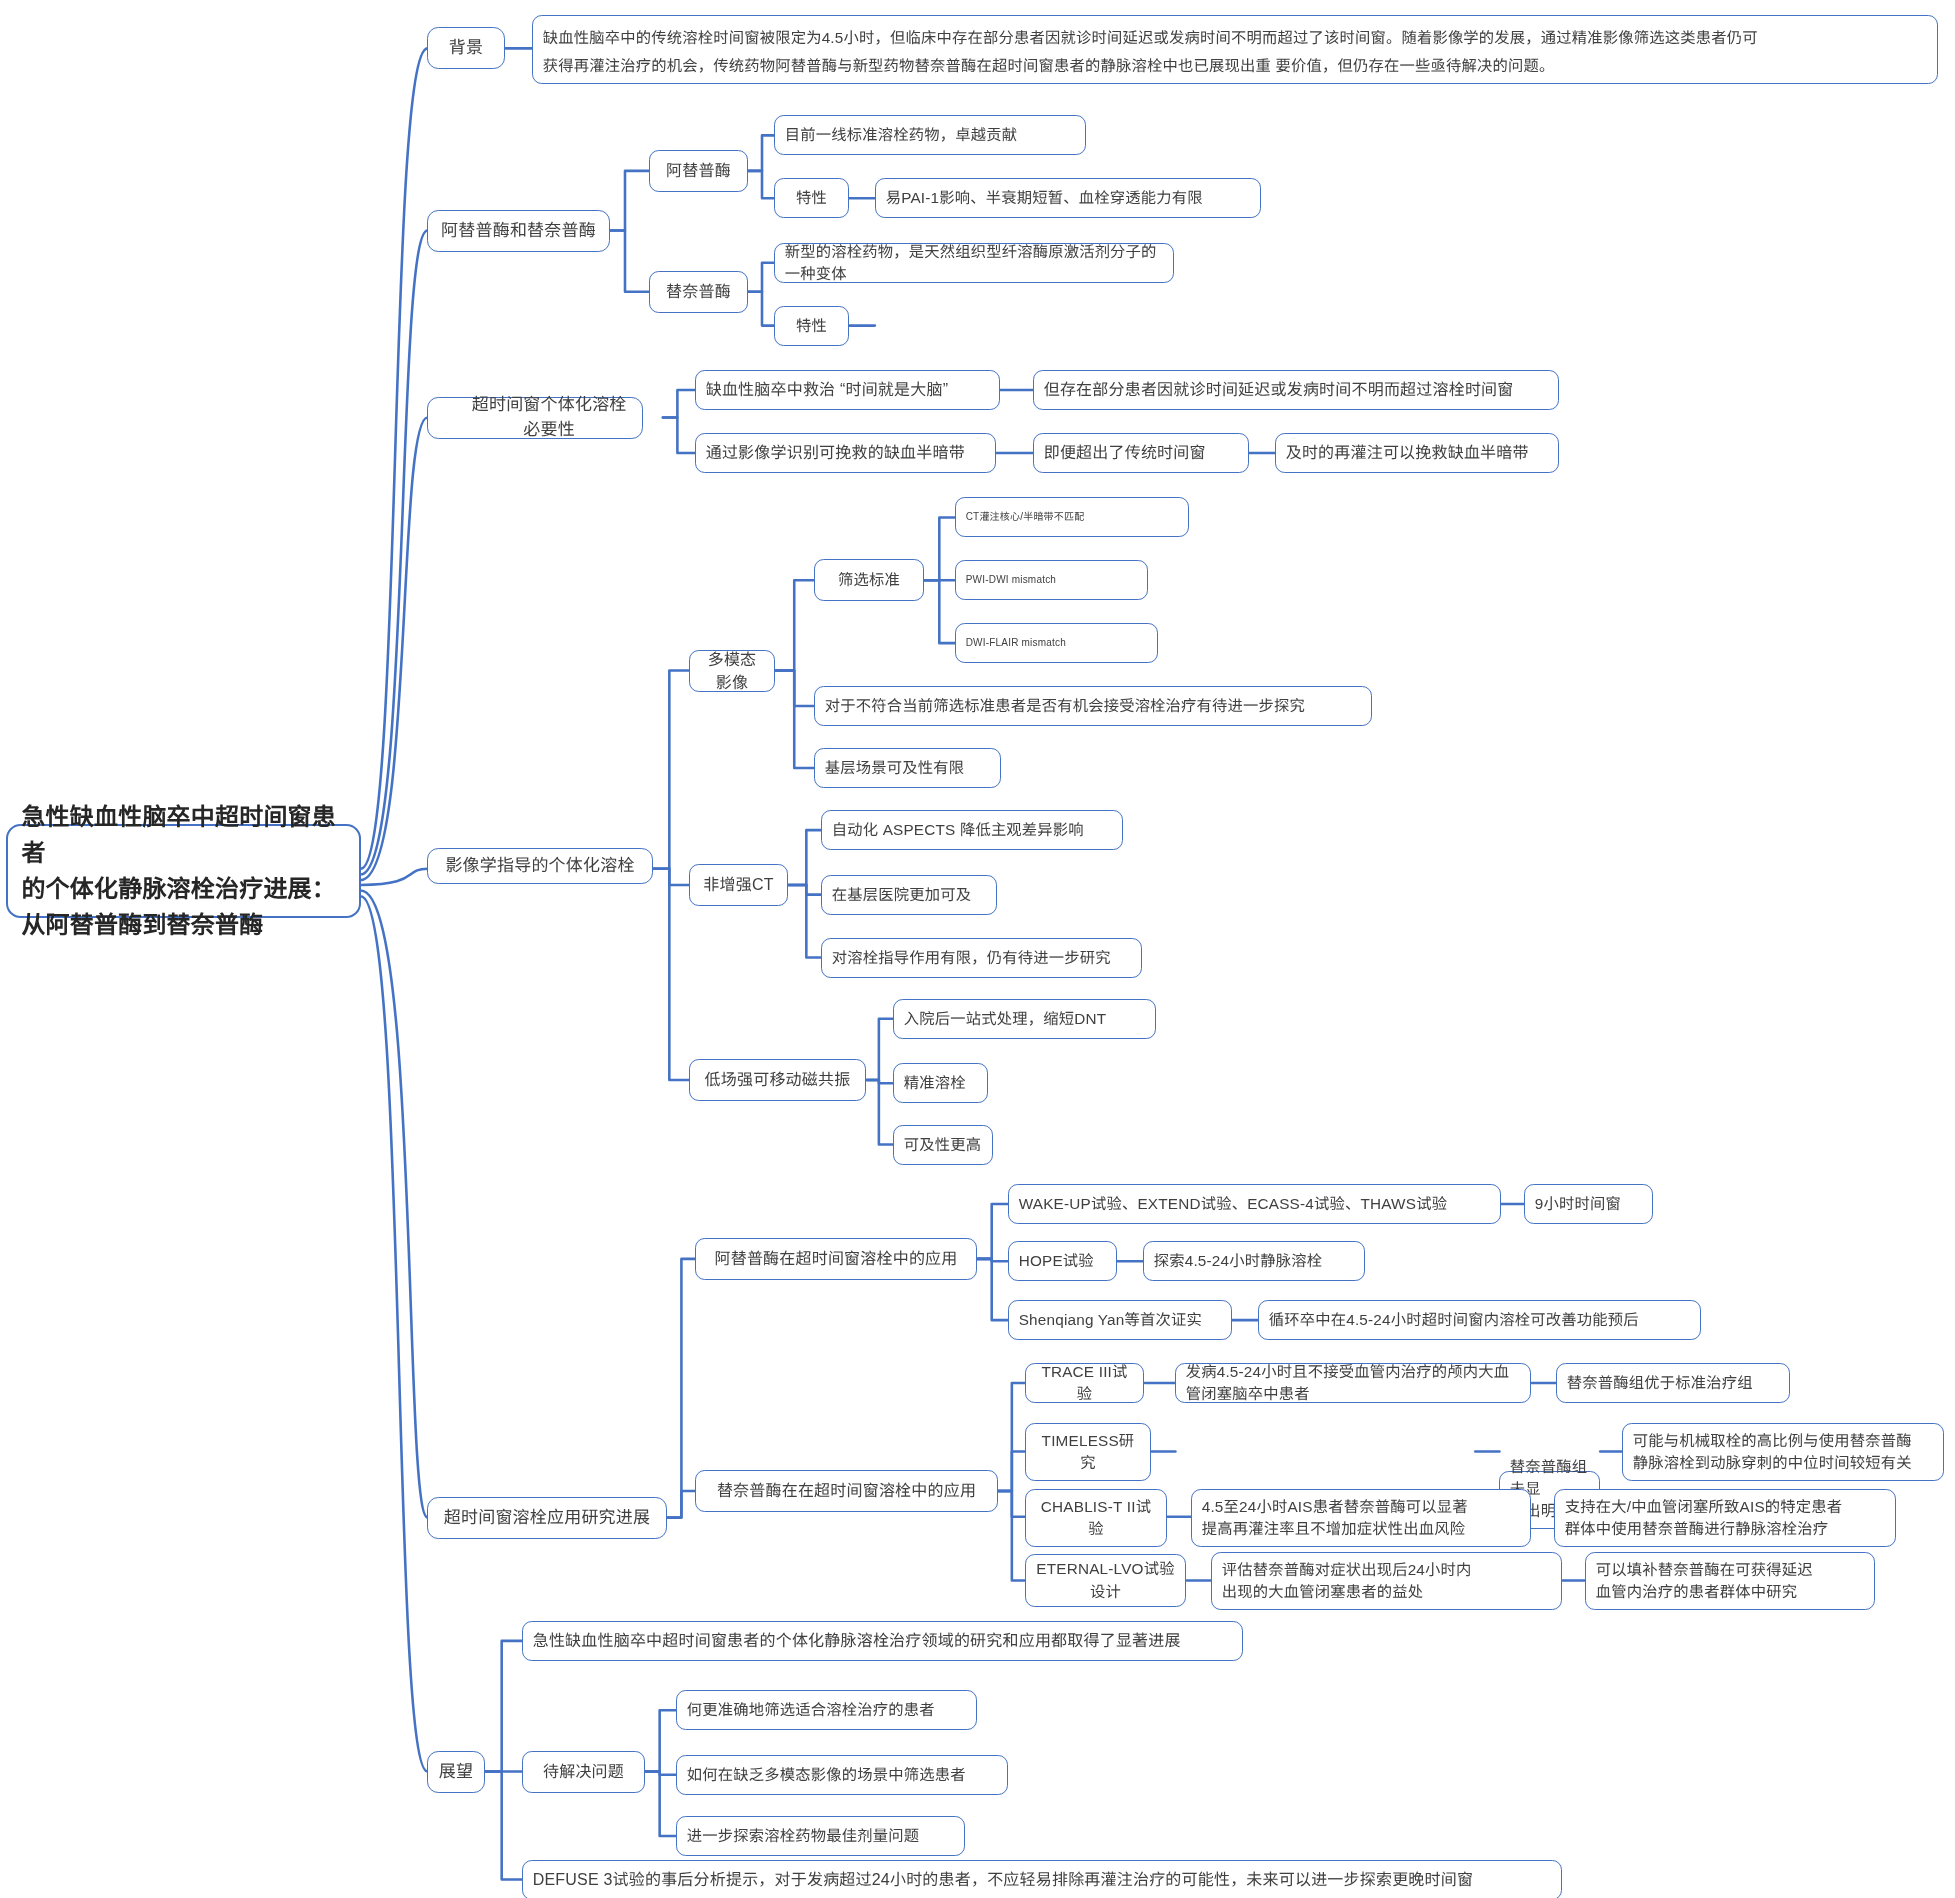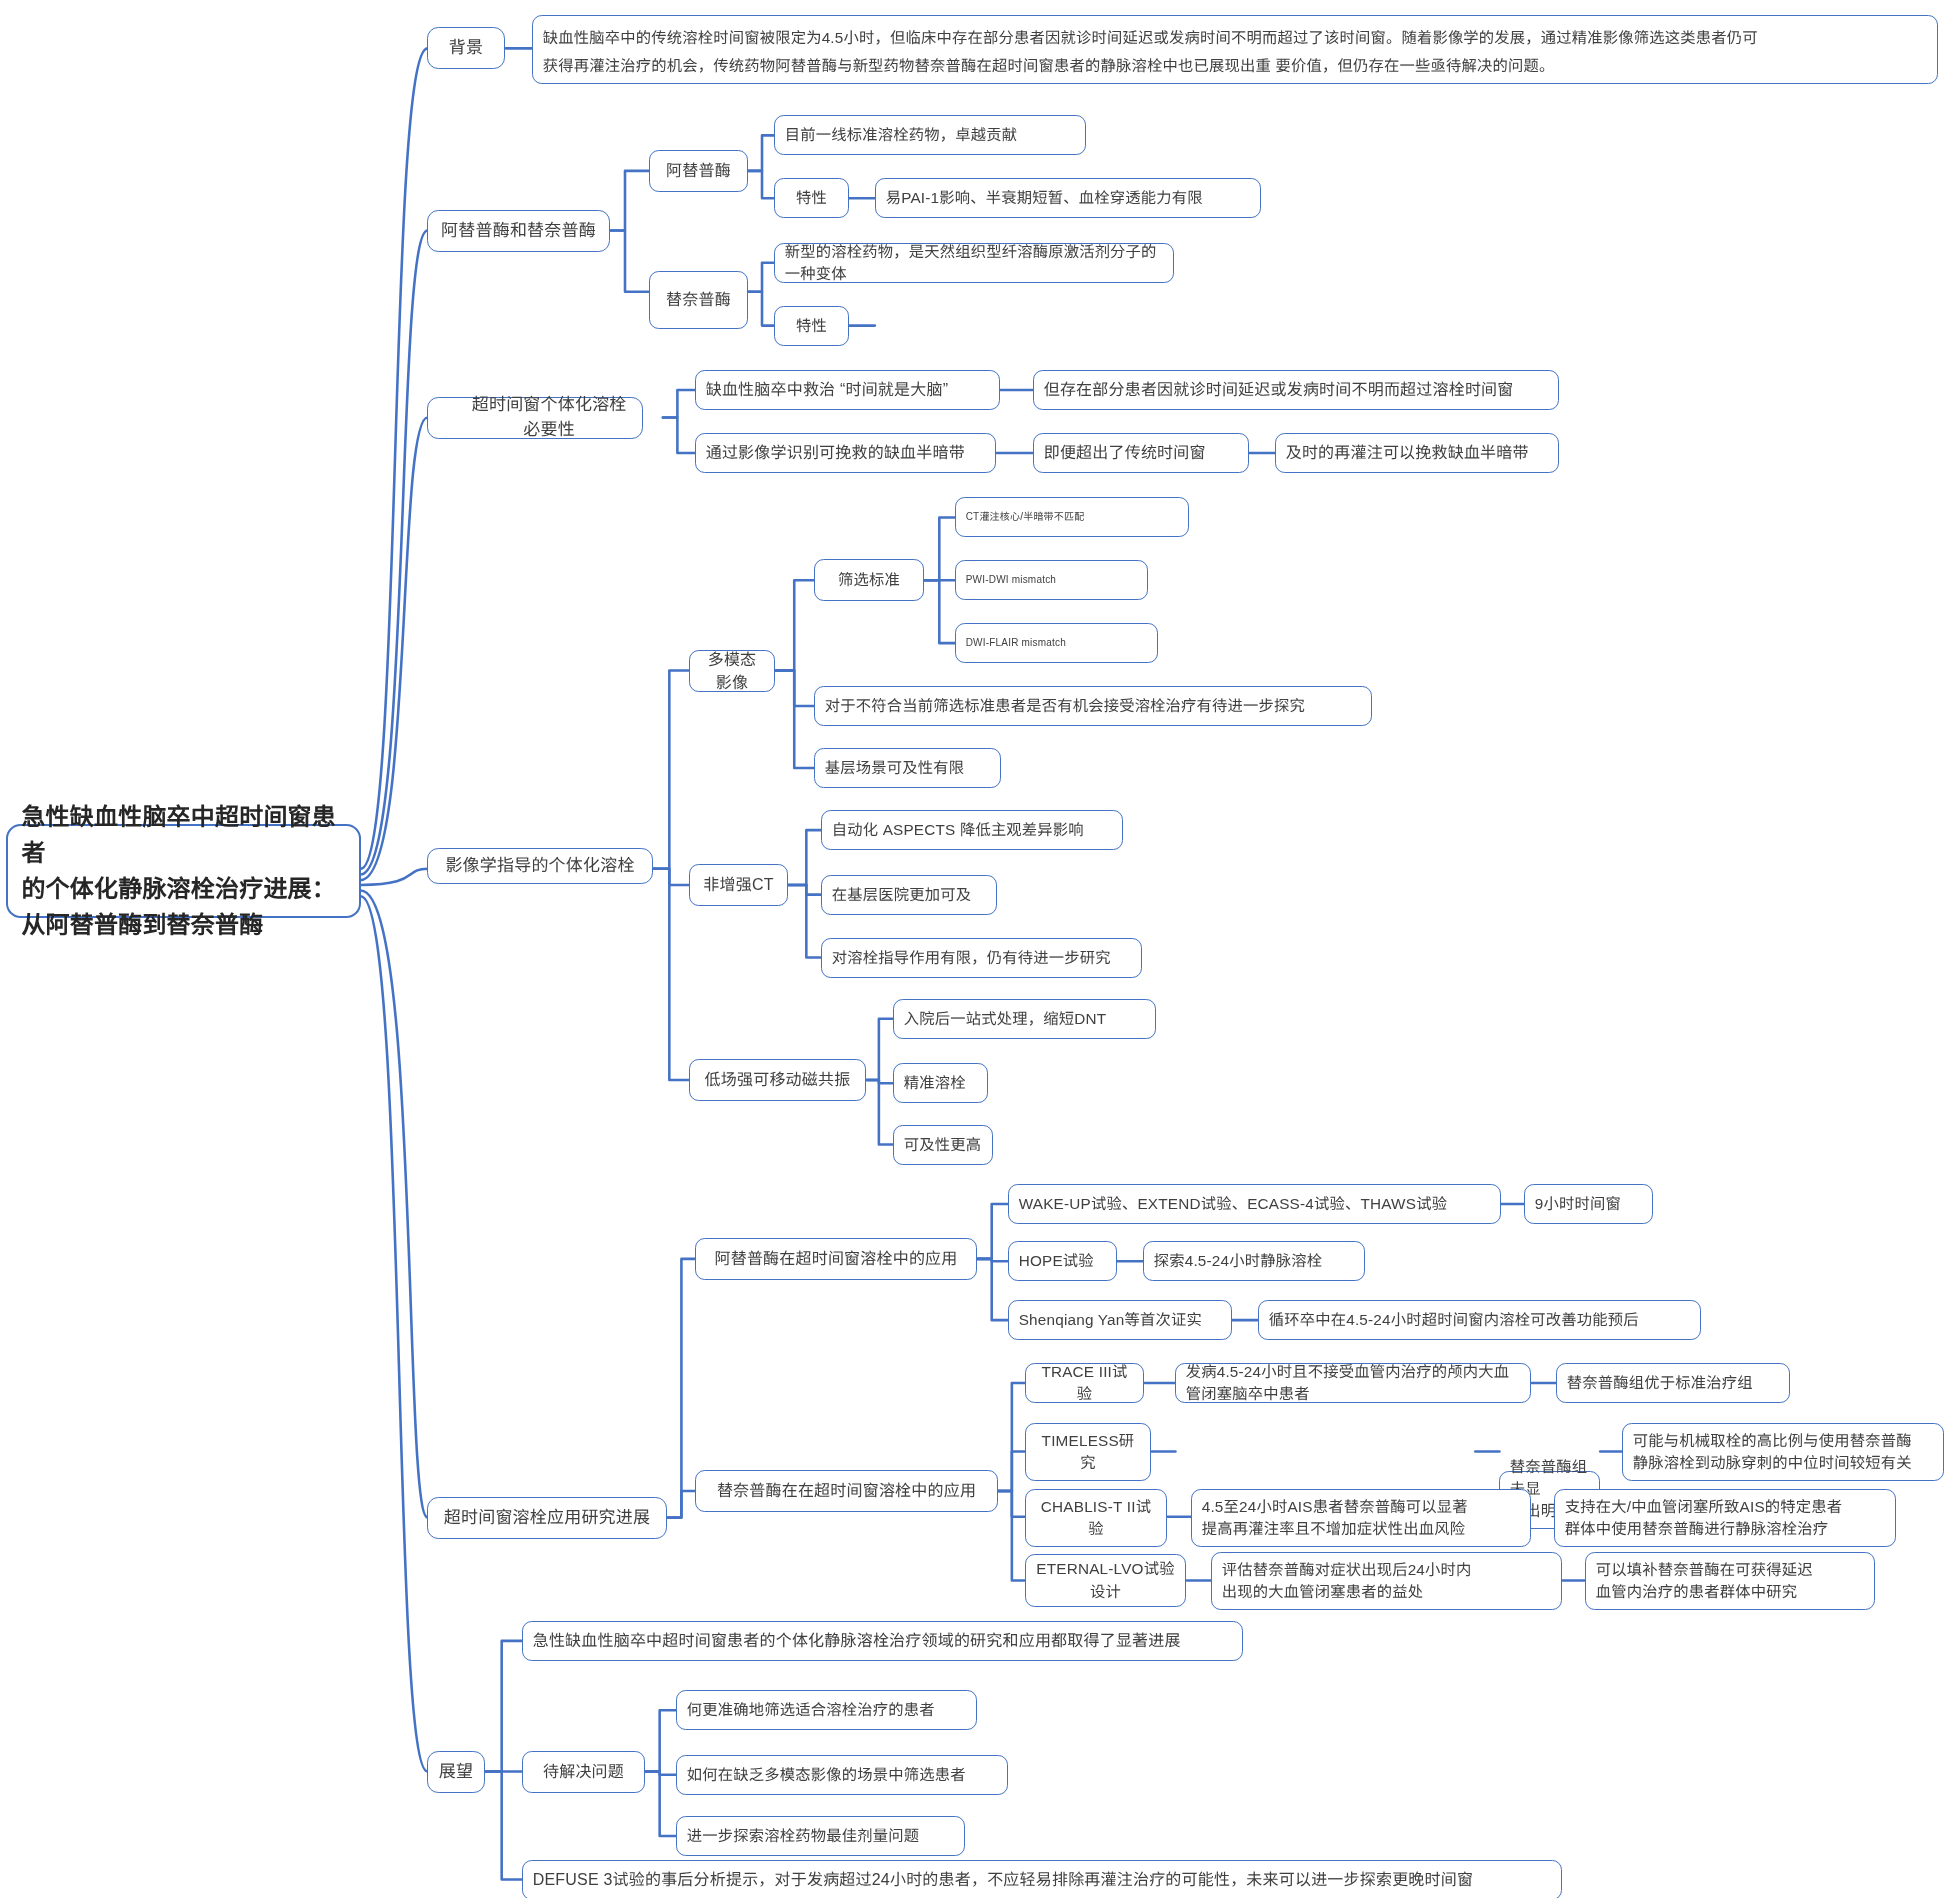--- a/index.html
+++ b/index.html
@@ -176,21 +176,21 @@
   <div class="node l3" style="left:774px; top:115px; width:312px; height:40px;">
     <span>目前一线标准溶栓药物，卓越贡献</span>
   </div>
   <div class="node l3 center" style="left:774px; top:178px; width:75px; height:40px;">
     <span>特性</span>
   </div>
   <div class="node l3" style="left:875px; top:178px; width:386px; height:40px;">
     <span>易PAI-1影响、半衰期短暂、血栓穿透能力有限</span>
   </div>
 
-  <div class="node l2 center" style="left:649px; top:271px; width:99px; height:58px;">
+  <div class="node l2 center" style="left:649px; top:271px; width:99px; height:42px;">
     <span>替奈普酶</span>
   </div>
   <div class="node l3" style="left:774px; top:243px; width:400px; height:40px;">
     <span>新型的溶栓药物，是天然组织型纤溶酶原激活剂分子的一种变体</span>
   </div>
   <div class="node l3 center" style="left:774px; top:306px; width:75px; height:40px;">
     <span>特性</span>
   </div>
 
   <div class="node l1 center" style="left:427px; top:397px; width:216px; height:42px;padding-left:38px;">

